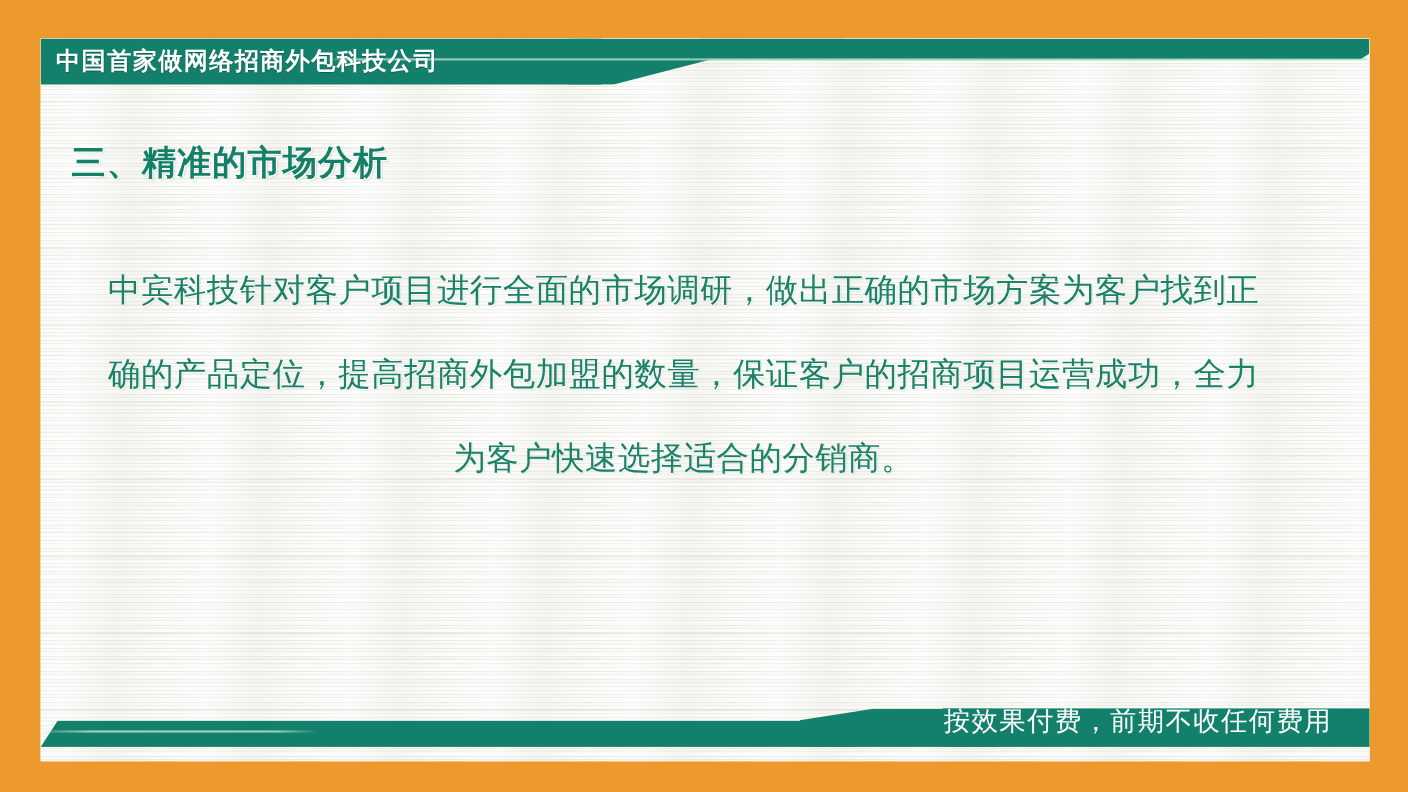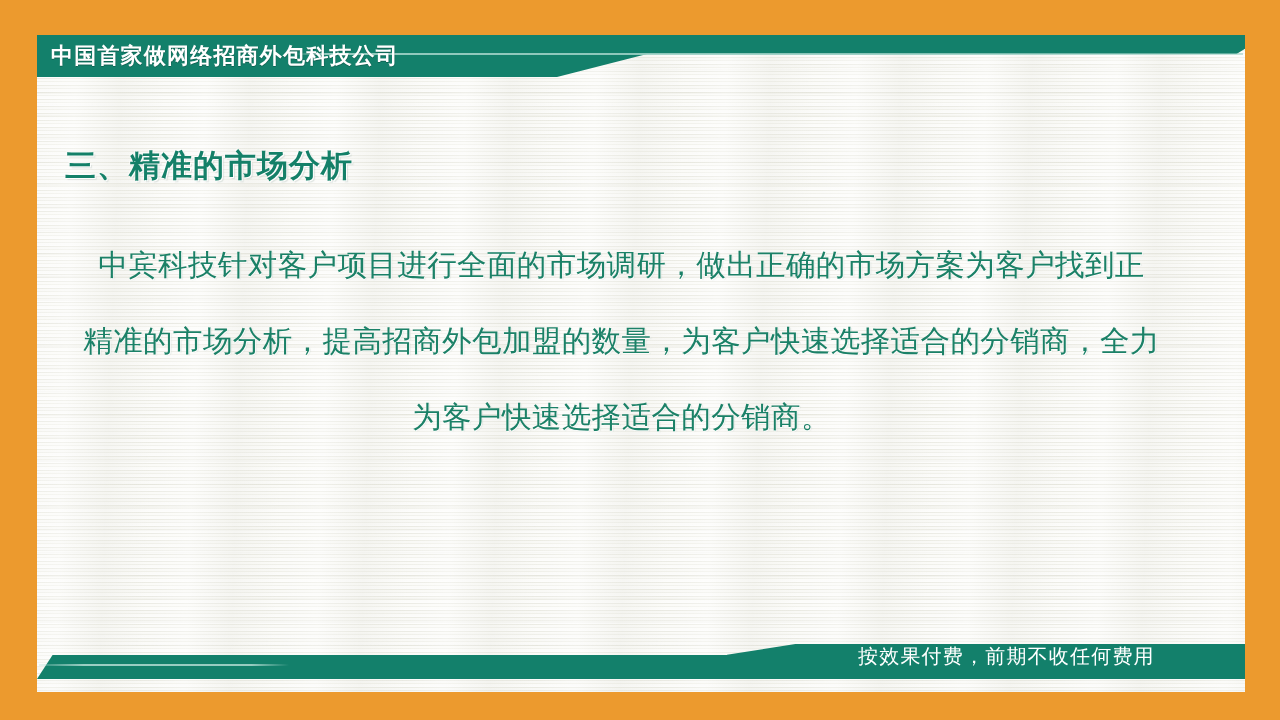--- a/index.html
+++ b/index.html
@@ -103,21 +103,21 @@
     letter-spacing:1.2px;
     text-shadow:
        0 1px 0 rgba(0,0,0,0.22),
        1px 0 0 rgba(0,0,0,0.10);
     white-space:nowrap;
   }
 
   
   #section-heading{
     position:absolute;
-    left:62px; top:142px;
+    left:62px; top:124px;
     font-size:31px;
     font-weight:bold;
     color:#148068;
     letter-spacing:1px;
     white-space:nowrap;
     text-shadow:
        1px 1px 0 rgba(255,255,255,0.95),
        2px 2px 1px rgba(200,210,204,0.55),
       -1px -1px 0 rgba(255,255,255,0.6);
   }
@@ -168,21 +168,21 @@
        rgba(150,205,193,0.2) 0%,
        rgba(170,215,205,0.9) 18%,
        rgba(165,212,201,0.9) 85%,
        rgba(255,255,255,0) 100%);
   }
   #footer-title{
     position:absolute;
     left:855px; top:638px;
     width:372px; height:32px;
     display:flex; align-items:center;
-    font-size:20px;
+    font-size:24px;
     color:#ffffff;
     letter-spacing:1.2px;
     white-space:nowrap;
   }
 </style>
 </head>
 <body>
 
 <div id="slide">
 
@@ -193,21 +193,21 @@
     <div class="hdr-taper"></div>
     <div class="hdr-thin"></div>
     <div class="hdr-hairline"></div>
   </div>
   <div id="header-title">中国首家做网络招商外包科技公司</div>
 
   <div id="section-heading">三、精准的市场分析</div>
 
   <div id="body-text">
     <p>中宾科技针对客户项目进行全面的市场调研，做出正确的市场方案为客户找到正</p>
-    <p>精准的市场分析，提高招商外包加盟的数量，为客户快速选择适合的分销商，全力</p>
+    <p>确的产品定位，提高招商外包加盟的数量，保证客户的招商项目运营成功，全力</p>
     <p>为客户快速选择适合的分销商。</p>
   </div>
 
   <div id="footer-bar">
     <div class="ftr-thin"></div>
     <div class="ftr-hairline"></div>
     <div class="ftr-rise"></div>
     <div class="ftr-thick"></div>
   </div>
   <div id="footer-title">按效果付费，前期不收任何费用</div>

